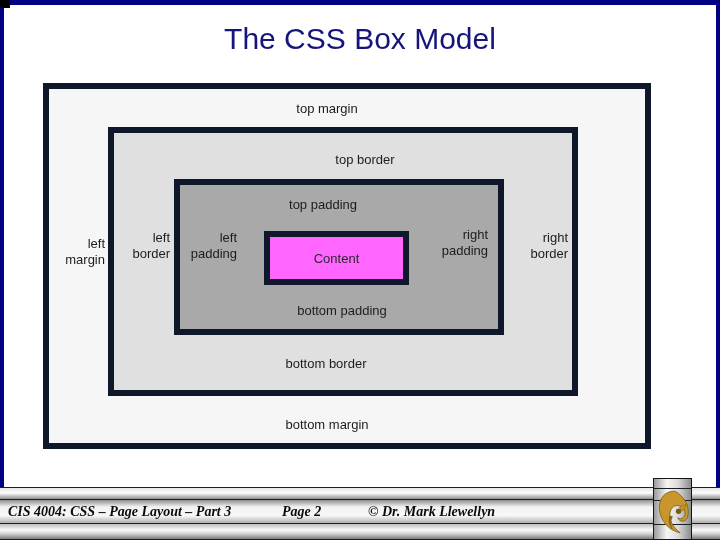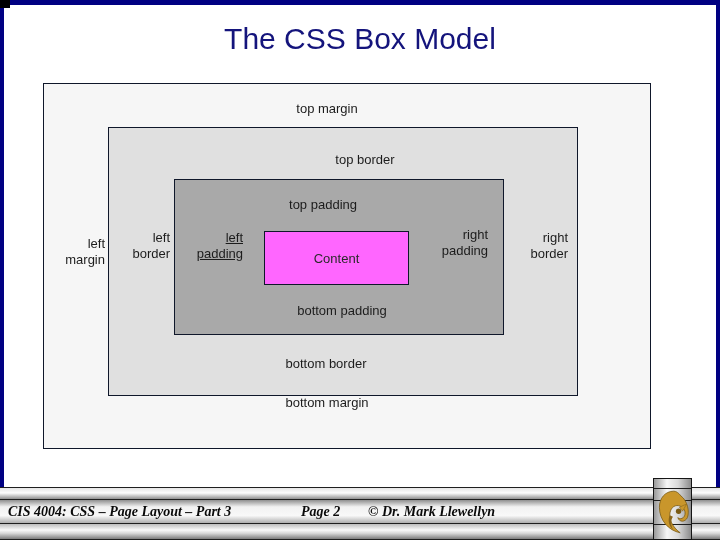--- a/index.html
+++ b/index.html
@@ -12,60 +12,60 @@
   .frame-left{position:absolute;left:0;top:0;width:4px;height:487px;background:#000082;}
   .frame-right{position:absolute;left:716px;top:0;width:4px;height:487px;background:#000082;}
   .corner-square{position:absolute;left:0;top:0;width:10px;height:8px;background:#000000;}
 
   .slide-title{
     position:absolute;left:0;top:22px;width:720px;text-align:center;
     font-size:30px;color:#14147c;letter-spacing:0px;
   }
 
   
-  .dbox{position:absolute;box-sizing:border-box;border:1px solid #0f172a;}
+  .dbox{position:absolute;box-sizing:border-box;border:6px solid #0f172a;}
   .box-margin {left:43px; top:83px; width:608px;height:366px;background:#f6f6f6;}
   .box-border {left:108px;top:127px;width:470px;height:269px;background:#e0e0e0;}
   .box-padding{left:174px;top:179px;width:330px;height:156px;background:#a9a9a9;}
   .box-content{left:264px;top:231px;width:145px;height:54px;background:#ff66ff;
                display:flex;align-items:center;justify-content:center;}
 
   .dlabel{
     position:absolute;transform:translate(-50%,-50%);
     font-size:13px;color:#1c1c1c;white-space:nowrap;text-align:right;
   }
   .dlabel.side{white-space:normal;width:58px;line-height:16px;}
   .lbl-top-margin    {left:327px;top:108px;}
   .lbl-top-border    {left:325px;top:159px;margin-left:40px;}
   .lbl-top-padding   {left:323px;top:204px;}
   .lbl-left-margin   {left:76px; top:252px;}
   .lbl-left-border   {left:141px;top:246px;}
-  .lbl-left-padding  {left:214px;top:246px;text-decoration:underline;}
+  .lbl-left-padding  {left:208px;top:246px;}
   .lbl-right-padding {left:459px;top:243px;}
   .lbl-right-border  {left:539px;top:246px;}
   .lbl-right-margin  {left:608px;top:238px;}
   .lbl-bottom-padding{left:342px;top:310px;}
   .lbl-bottom-border {left:326px;top:363px;}
-  .lbl-bottom-margin {left:327px;top:402px;}
+  .lbl-bottom-margin {left:327px;top:424px;}
   .content-text{font-size:13px;color:#2a2a2a;}
 
   
   .footer{position:absolute;left:0;top:487px;width:720px;height:71px;}
   .f-line{height:1px;background:#1f1f1f;}
   .f-band1{height:11px;background:linear-gradient(180deg,#e6e6e6 0%,#fdfdfd 45%,#8f8f8f 100%);}
   .f-band2{position:relative;height:23px;
     background:linear-gradient(180deg,#8f8f8f 0%,#f2f2f2 30%,#f8f8f8 68%,#aeaeae 100%);}
   .f-band3{height:15px;background:linear-gradient(180deg,#bdbdbd 0%,#fafafa 40%,#d8d8d8 62%,#7c7c7c 100%);}
   .f-text{
     position:absolute;top:50%;transform:translateY(-50%);
     font-family:"Liberation Serif", serif;font-style:italic;font-weight:bold;
     font-size:14px;color:#0a0a0a;white-space:nowrap;
   }
   .f-course{left:8px;}
-  .f-page{left:282px;margin-left:19px;}
+  .f-page{left:282px;}
   .f-copy{left:368px;}
 
   
   .logo-strip{
     position:absolute;left:653px;top:478px;width:39px;height:62px;box-sizing:border-box;
     border:1px solid #161616;
     background:linear-gradient(90deg,#9a9a9a 0%,#f6f6f6 35%,#dadada 65%,#8c8c8c 100%);
   }
   .strip-line{position:absolute;left:0;width:100%;height:1px;background:#1f1f1f;}
   .strip-line.l1{top:9px;} .strip-line.l2{top:21px;} .strip-line.l3{top:45px;}

